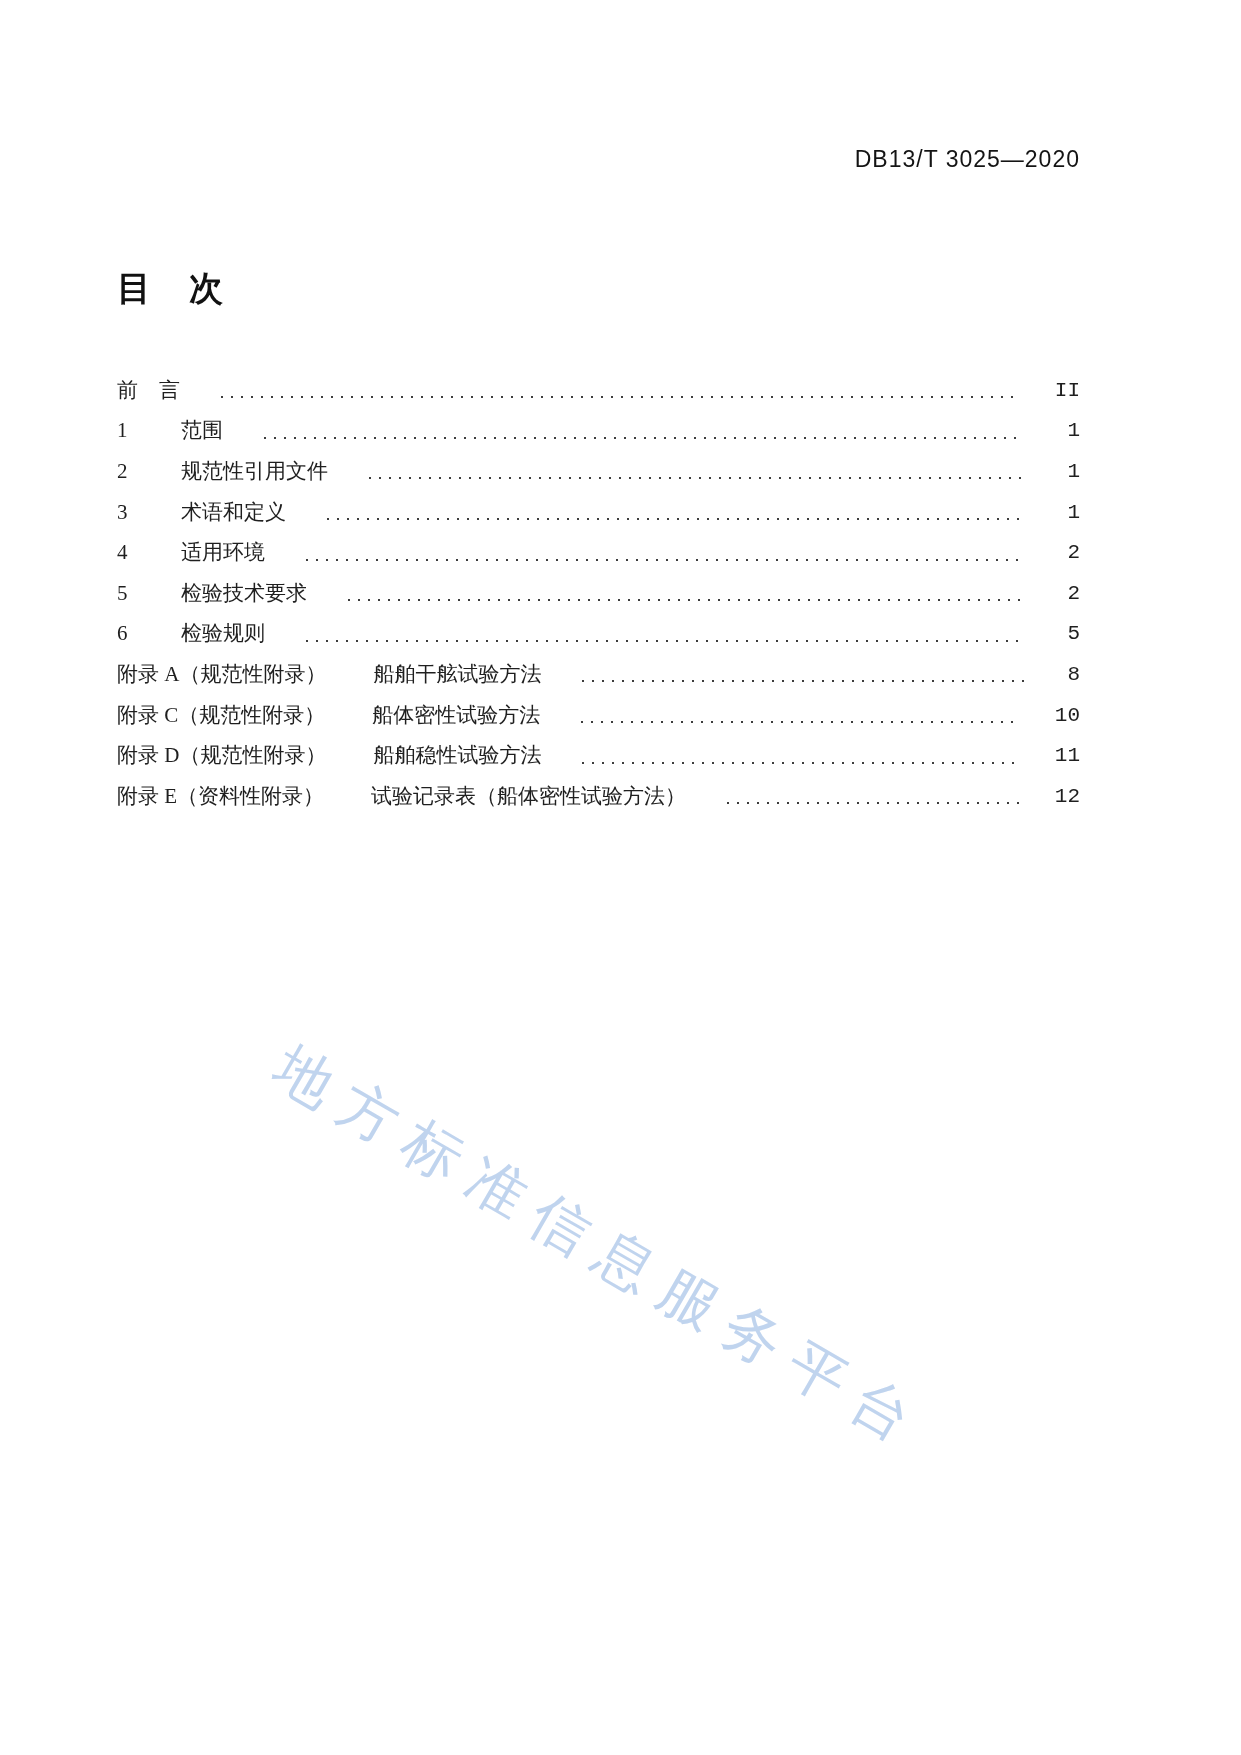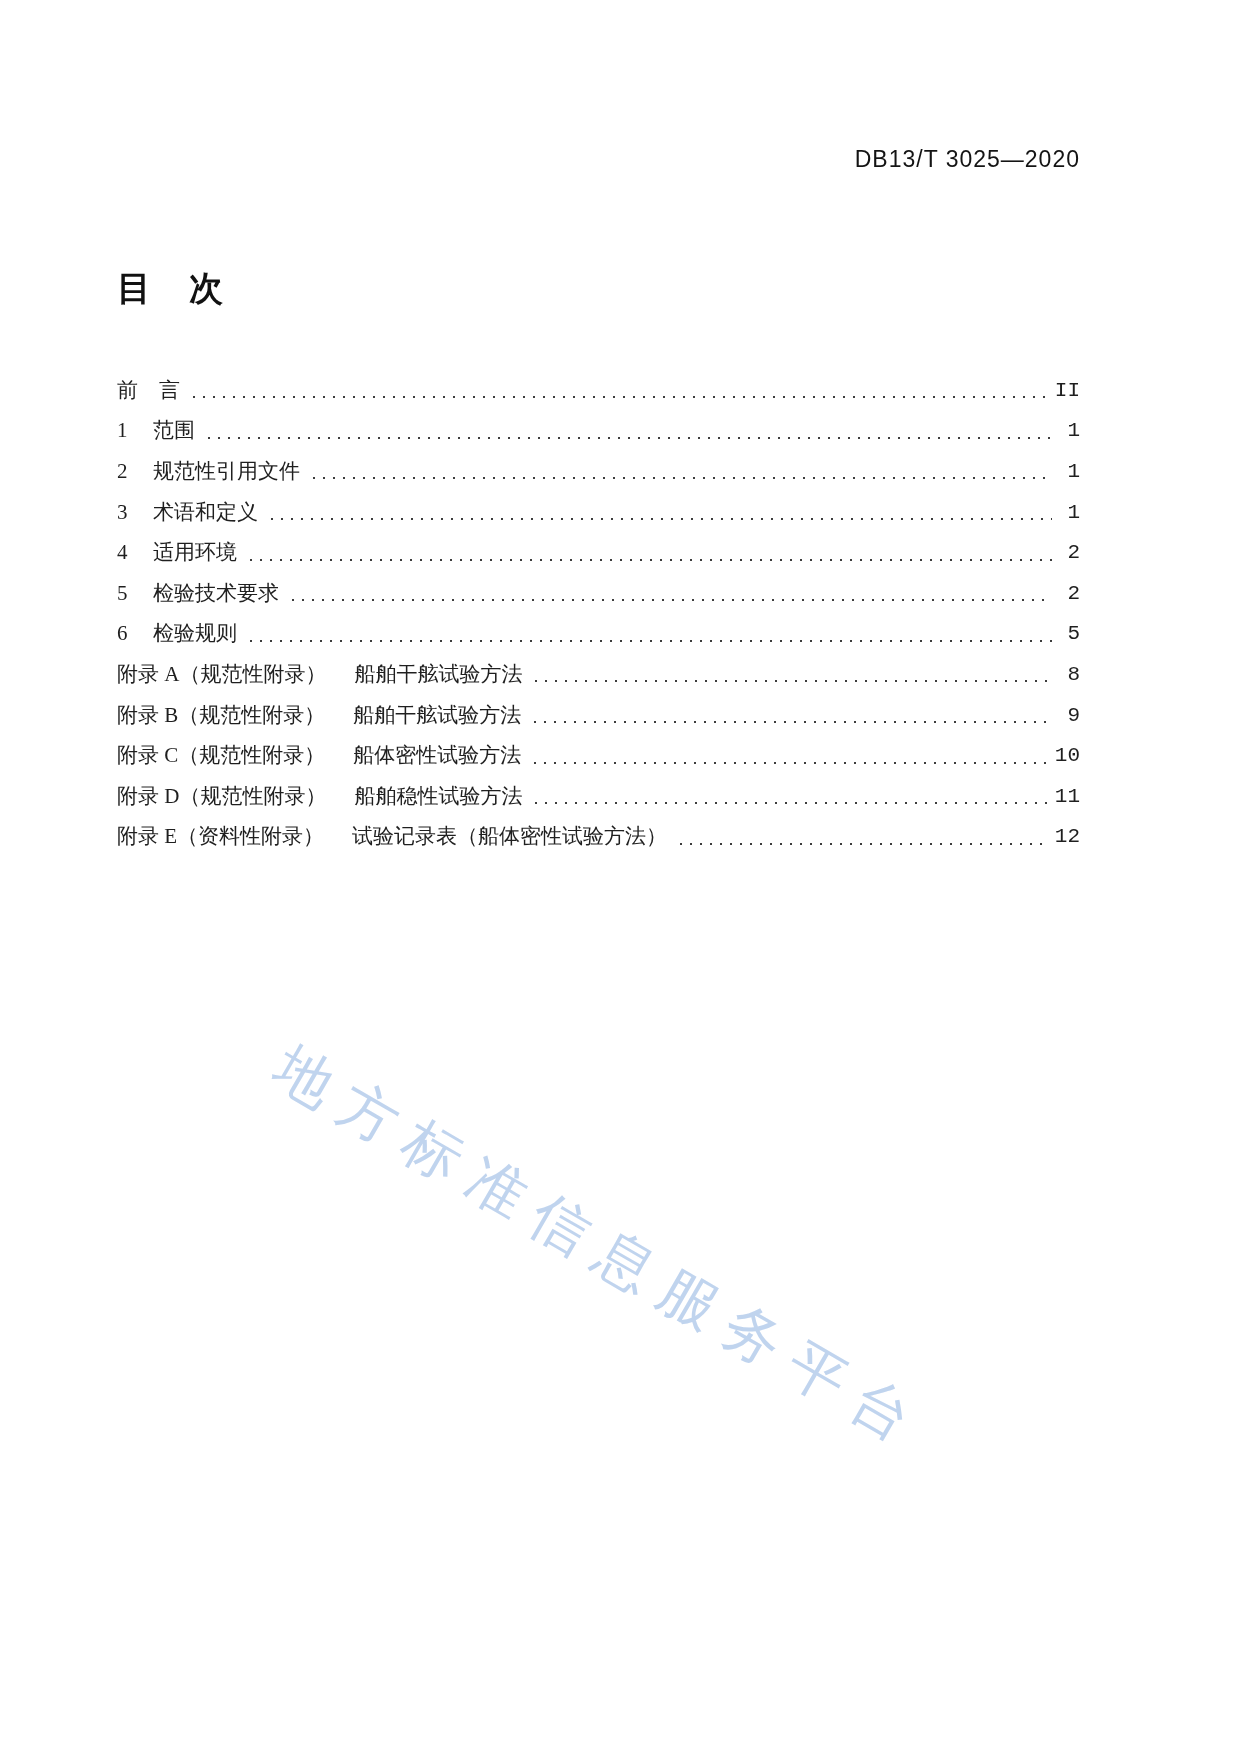--- a/index.html
+++ b/index.html
@@ -51,29 +51,30 @@
     width: 963px;
   }
   .toc-row {
     display: flex;
     align-items: center;
     height: 40.6px;
     font-size: 21px;
     line-height: 1;
     color: var(--ink);
     white-space: nowrap;
+    gap: 28px;
   }
   .toc-num {
     display: inline-block;
     width: 36px;
     flex: 0 0 auto;
   }
   .toc-prefix {
     flex: 0 0 auto;
-    margin-right: 28px;
+    margin-right: 19px;
   }
   .toc-label { flex: 0 0 auto; }
   .toc-dots {
     flex: 1 1 auto;
     align-self: stretch;
     margin: 0 6px 0 9px;
     background-image: radial-gradient(circle 1.4px at center, var(--dot-ink) 99%, rgba(0,0,0,0));
     background-size: 10px 4px;
     background-repeat: repeat-x;
     background-position: left calc(50% + 7px);
@@ -169,27 +170,20 @@
     </div>
       <div class="toc-row">
 
       <span class="toc-prefix">附录 A（规范性附录）</span>
       <span class="toc-label">船舶干舷试验方法</span>
       <span class="toc-dots"></span>
       <span class="toc-page">8</span>
     </div>
       <div class="toc-row">
 
-      <span class="toc-prefix">附录 B（规范性附录）</span>
-      <span class="toc-label">船舶干舷试验方法</span>
-      <span class="toc-dots"></span>
-      <span class="toc-page">9</span>
-    </div>
-      <div class="toc-row">
-
       <span class="toc-prefix">附录 C（规范性附录）</span>
       <span class="toc-label">船体密性试验方法</span>
       <span class="toc-dots"></span>
       <span class="toc-page">10</span>
     </div>
       <div class="toc-row">
 
       <span class="toc-prefix">附录 D（规范性附录）</span>
       <span class="toc-label">船舶稳性试验方法</span>
       <span class="toc-dots"></span>

